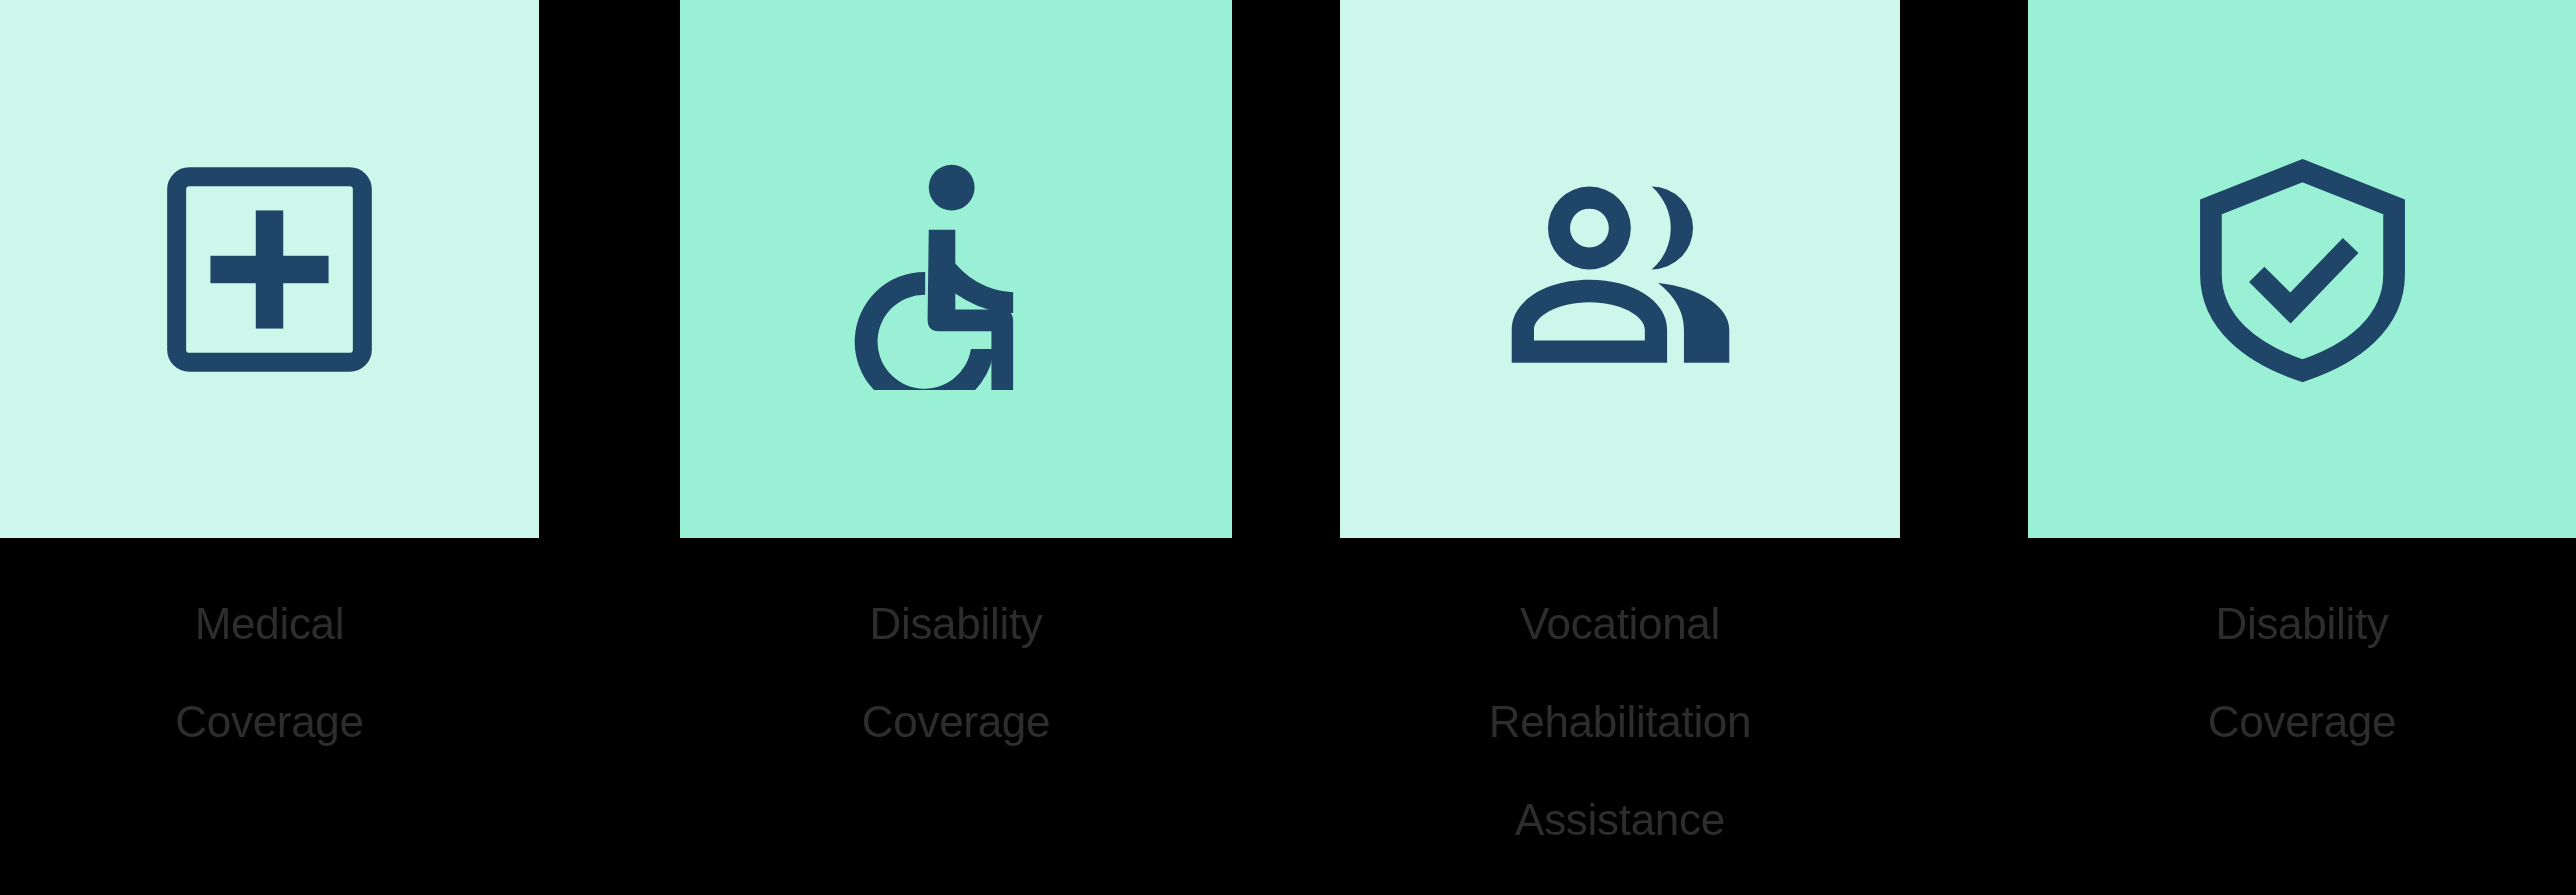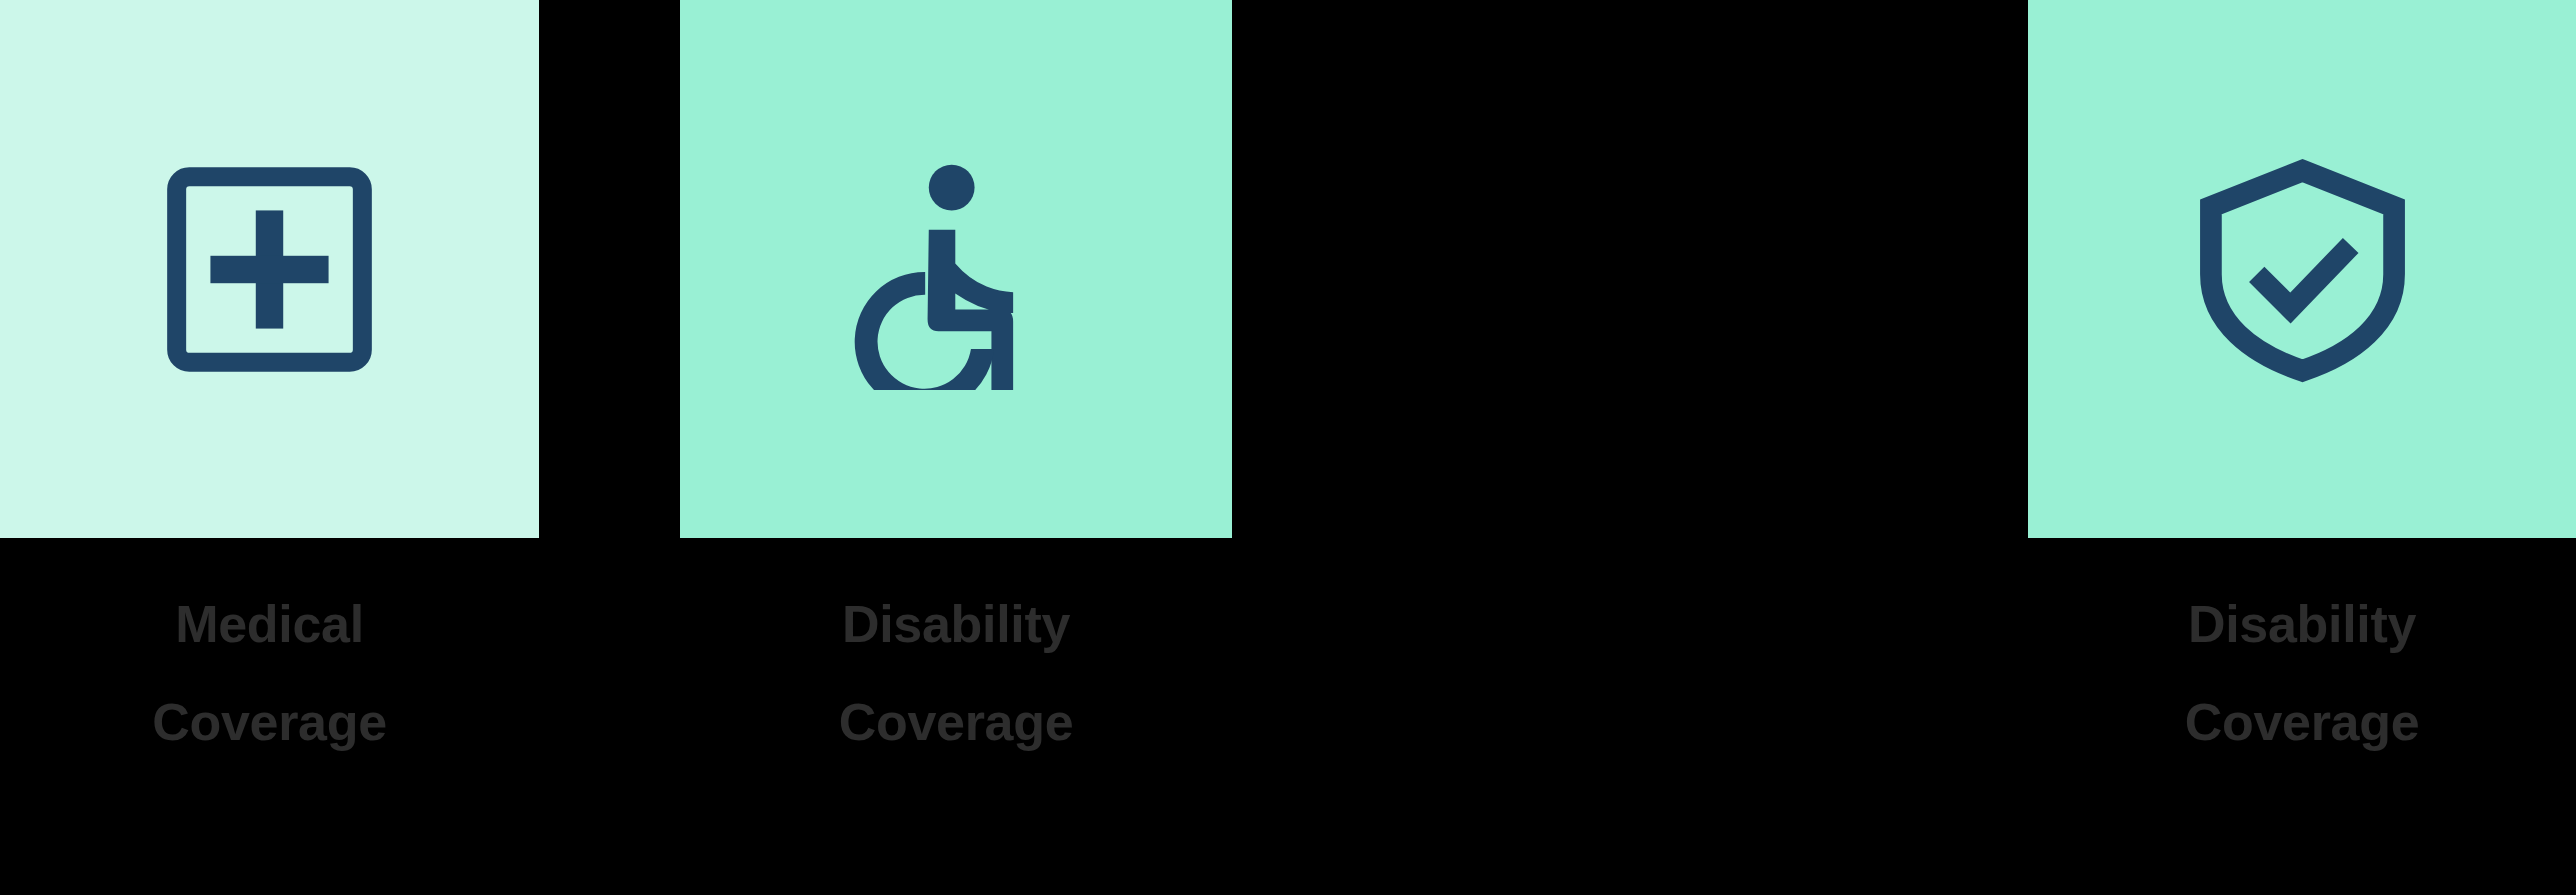--- a/index.html
+++ b/index.html
@@ -37,23 +37,23 @@
   }
 
   .card-icon {
     display: block;
   }
 
   .card-label {
     width: 100%;
     text-align: center;
     color: #2d2d2d;
-    font-size: 52px;
+    font-size: 44px;
     line-height: 98px;
-    font-weight: 700;
+    font-weight: 400;
     letter-spacing: -0.3px;
     white-space: pre-line;
     padding-top: 37px;
     box-sizing: border-box;
   }
 
   
   #card-0 { left: 0px;    width: 539px; }
   #card-1 { left: 680px; width: 552px; }
   #card-2 { left: 1340px; width: 560px; }
@@ -88,20 +88,41 @@
           <circle cx="48" cy="16" r="9.5"></circle>
           <path d="M38.5 33.5 h11 v14 q5.5 6.5 13 9.6 q5.2 2.1 11 2.3 v8.6 q-7.6 -0.2 -14.6 -2.9 q-4.9 -1.9 -9.4 -5.1 v6.6 h19.5 q4.5 0 4.5 5 v30 h-9 v-26 h-22 q-4.5 0 -4.5 -5 z"></path>
           <path d="M37 51 v9.5 a19.5 19.5 0 1 0 19 22.5 h9.6 a29 29 0 1 1 -28.6 -32 z"></path>
         </g>
       </svg>
     </div>
     <div class="card-label" style="color: rgb(45, 45, 45);">Disability
 Coverage</div>
   </div>
 
+  <div class="benefit-card" id="card-2">
+    <div class="card-tile" style="background:#ccf7ea;">
+      <svg class="card-icon" width="259" height="259" viewBox="0 0 100 100">
+        <g fill="#1f4568">
+
+          <path d="M38 18 a16 16 0 1 1 0 32 a16 16 0 1 1 0 -32 z
+                   m0 8.5 a7.5 7.5 0 1 0 0 15 a7.5 7.5 0 1 0 0 -15 z"></path>
+
+          <path d="M38 54 c -17 0 -30 8.3 -30 19.2 V86 h60 V73.2 C68 62.3 55 54 38 54 z
+                   m0 8.6 c 12.5 0 21.4 5.6 21.4 10.6 V77.4 H16.6 V73.2 C16.6 68.2 25.5 62.6 38 62.6 z"></path>
+
+          <path d="M62 18 a16 16 0 0 1 0 32 a21 21 0 0 0 0 -32 z"></path>
+
+          <path d="M64.5 55.2 c 16 1.6 27.5 9.2 27.5 18 V86 H74.5 V73.2 c0 -7.4 -4.2 -13.6 -10 -18 z"></path>
+        </g>
+      </svg>
+    </div>
+    <div class="card-label" style="color: rgb(45, 45, 45);">Vocational
+Rehabilitation
+Assistance</div>
+  </div>
 
   <div class="benefit-card" id="card-3">
     <div class="card-tile" style="background:#99f0d4;">
       <svg class="card-icon" width="241" height="241" viewBox="0 0 100 100">
         <g fill="none" stroke="#1f4568" stroke-width="9" stroke-linejoin="miter">
           <path d="M50 9 L88 24 V52 c0 20 -17 33 -38 40 C29 85 12 72 12 52 V24 z"></path>
           <path d="M31 52 L45 66 L70 40" stroke-linecap="butt"></path>
         </g>
       </svg>
     </div>

